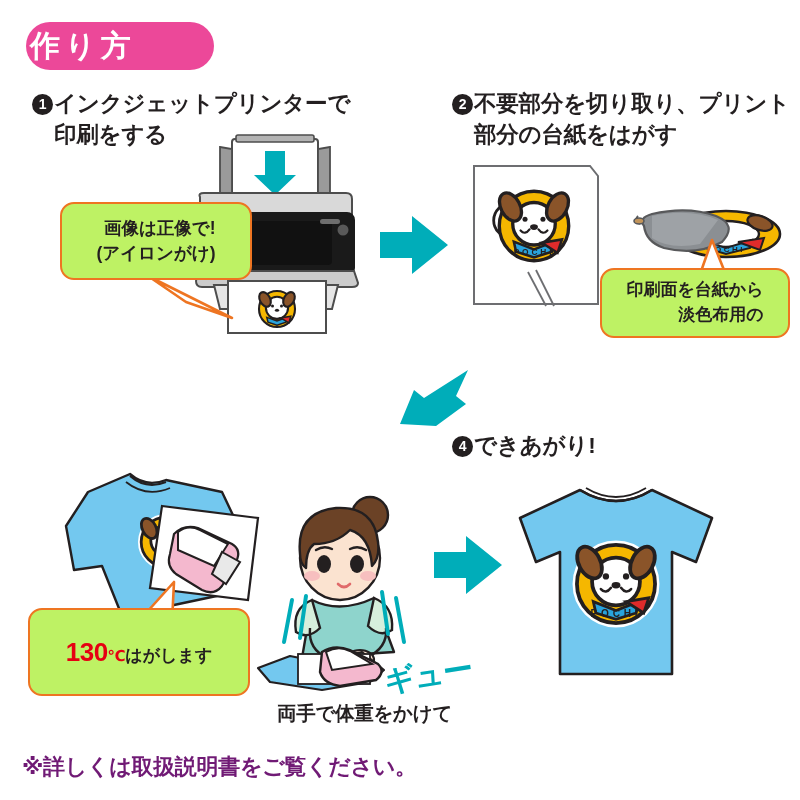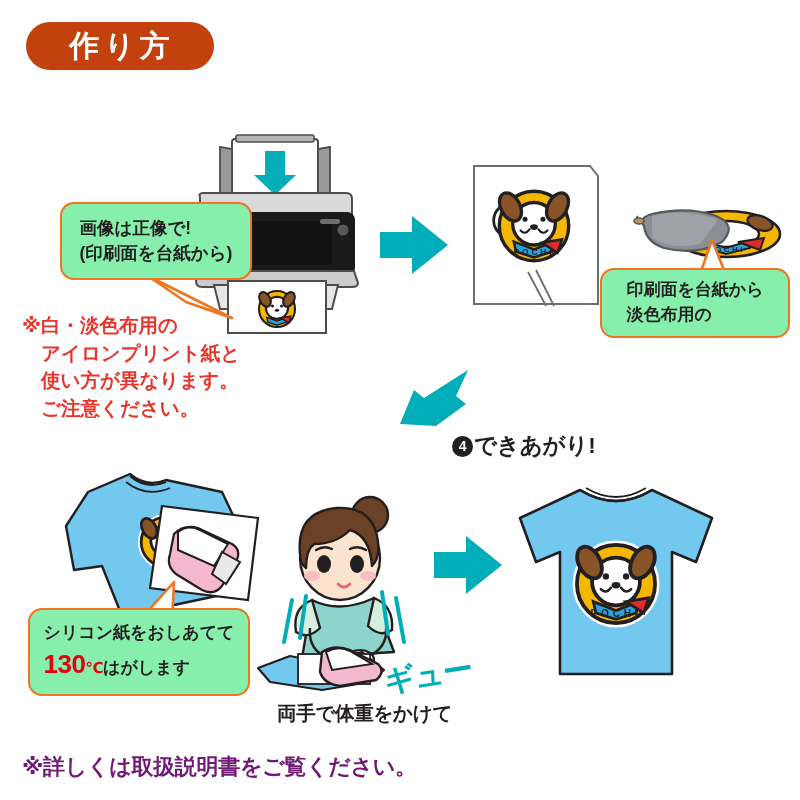--- a/index.html
+++ b/index.html
@@ -11,22 +11,22 @@
     overflow:hidden;
     position:relative;
     color:#231f20;
   }
   #page{position:relative;width:800px;height:800px;}
 
   
   .badge{
     position:absolute;left:26px;top:22px;
     width:188px;height:48px;
-    background:#c2410c;border-radius:26px;
-    display:flex;align-items:center;justify-content:center;
+    background:#ec4899;border-radius:26px;
+    display:flex;align-items:center;
   }
   .badge span{
     color:#fff;font-size:30px;font-weight:bold;
     letter-spacing:5px;line-height:1;
     padding-left:4px;
   }
 
   
   .step-head{position:absolute;font-size:22.5px;font-weight:bold;line-height:1.38;letter-spacing:-0.2px;color:#231f20;}
   .step-head .num{
@@ -35,24 +35,24 @@
     text-align:center;line-height:21px;vertical-align:2px;margin-right:1px;
   }
   #step1-head{left:32px;top:88px;width:390px;}
   #step2-head{left:452px;top:88px;width:345px;}
   #step3-head{left:32px;top:430px;width:400px;}
   #step4-head{left:452px;top:430px;width:300px;}
   .indent{display:inline-block;padding-left:22px;}
 
   
   .bubble{
-    position:absolute;background:#86efac;border:2.6px solid #ee7522;
+    position:absolute;background:#bef264;border:2.6px solid #ee7522;
     border-radius:14px;
     display:flex;align-items:center;justify-content:center;
-    text-align:left;font-weight:bold;color:#231f20;
+    text-align:right;font-weight:bold;color:#231f20;
     box-sizing:border-box;
   }
   .bubble .ln{display:block;}
   #bubble1{left:60px;top:202px;width:192px;height:78px;font-size:17.5px;line-height:1.45;}
   #bubble2{left:600px;top:268px;width:190px;height:70px;font-size:17px;line-height:1.45;}
   #bubble3{left:28px;top:608px;width:222px;height:88px;font-size:17px;line-height:1.42;}
   #bubble3 .hot{color:#e60012;font-size:26px;letter-spacing:-0.5px;}
   #bubble3 .deg{font-size:15px;}
 
   .tail{position:absolute;}
@@ -87,21 +87,29 @@
 </style>
 </head>
 <body>
 
 <div id="page">
 
   <div class="badge">
     <span>作り方</span>
   </div>
 
-
+  <div class="step-head" id="step1-head">
+    <span class="num">1</span><span>インクジェットプリンターで</span><br>
+    <span class="indent">印刷をする</span>
+  </div>
+
+  <div class="step-head" id="step2-head">
+    <span class="num">2</span><span>不要部分を切り取り、プリント</span><br>
+    <span class="indent">部分の台紙をはがす</span>
+  </div>
 
 
   <div class="step-head" id="step4-head">
     <span class="num">4</span><span>できあがり!</span>
   </div>
 
   <svg class="ill" style="left:180px;top:133px;" width="230" height="205" viewBox="0 0 230 205">
 
     <rect x="52" y="6" width="86" height="62" rx="3" fill="#ffffff" stroke="#4d4d4d" stroke-width="2"></rect>
     <rect x="56" y="2" width="78" height="7" rx="2" fill="#b3b3b3" stroke="#4d4d4d" stroke-width="1.6"></rect>
@@ -140,30 +148,24 @@
     </g>
   </svg>
 
   <svg class="tail" style="left:140px;top:272px;" width="110" height="60" viewBox="0 0 110 60">
     <path d="M8 4 L92 46 L46 30 Z" fill="#ffffff" stroke="#ee7522" stroke-width="2.6" stroke-linejoin="round"></path>
     <path d="M10 2 L44 2 L44 16 Z" fill="#ffffff"></path>
   </svg>
   <div class="bubble" id="bubble1">
     <div>
       <span class="ln">画像は正像で!</span>
-      <span class="ln">(印刷面を台紙から)</span>
+      <span class="ln">(アイロンがけ)</span>
     </div>
   </div>
 
-  <div id="caution">
-    <span>※白・淡色布用の</span><br>
-    <span class="ind">アイロンプリント紙と</span><br>
-    <span class="ind">使い方が異なります。</span><br>
-    <span class="ind">ご注意ください。</span>
-  </div>
 
   <svg class="ill" style="left:378px;top:212px;" width="72" height="66" viewBox="0 0 72 66">
     <path d="M2 20 L34 20 L34 4 L70 33 L34 62 L34 46 L2 46 Z" fill="#00adb9"></path>
   </svg>
 
   <svg class="ill" style="left:468px;top:160px;" width="140" height="150" viewBox="0 0 140 150">
     <path d="M6 6 L122 6 L130 16 L130 144 L6 144 Z" fill="#ffffff" stroke="#6d6e71" stroke-width="2"></path>
 
     <g transform="translate(66,66) scale(0.56)">
       <circle cx="-42" cy="-10" r="30" fill="#ffffff" stroke="#231f20" stroke-width="5"></circle>
@@ -285,21 +287,20 @@
 
   <div id="gyu">ギュー</div>
   <div id="hands-cap">両手で体重をかけて</div>
 
   <svg class="tail" style="left:128px;top:580px;" width="70" height="46" viewBox="0 0 70 46">
     <path d="M10 42 L46 2 L44 42 Z" fill="#ffffff" stroke="#ee7522" stroke-width="2.6" stroke-linejoin="round"></path>
     <rect x="12" y="36" width="34" height="10" fill="#ffffff"></rect>
   </svg>
   <div class="bubble" id="bubble3">
     <div>
-      <span class="ln">シリコン紙をおしあてて</span>
       <span class="ln"><span class="hot">130</span><span class="hot deg">℃</span><span>はがします</span></span>
     </div>
   </div>
 
   <svg class="ill" style="left:432px;top:532px;" width="72" height="66" viewBox="0 0 72 66">
     <path d="M2 20 L34 20 L34 4 L70 33 L34 62 L34 46 L2 46 Z" fill="#00adb9"></path>
   </svg>
 
   <svg class="ill" style="left:506px;top:478px;" width="220" height="210" viewBox="0 0 220 210">
     <path d="M74 12 Q110 34 146 12 L206 40 L190 84 L166 74 L166 196 L54 196 L54 74 L30 84 L14 40 Z" fill="#73c8ef" stroke="#231f20" stroke-width="2.6" stroke-linejoin="round"></path>

